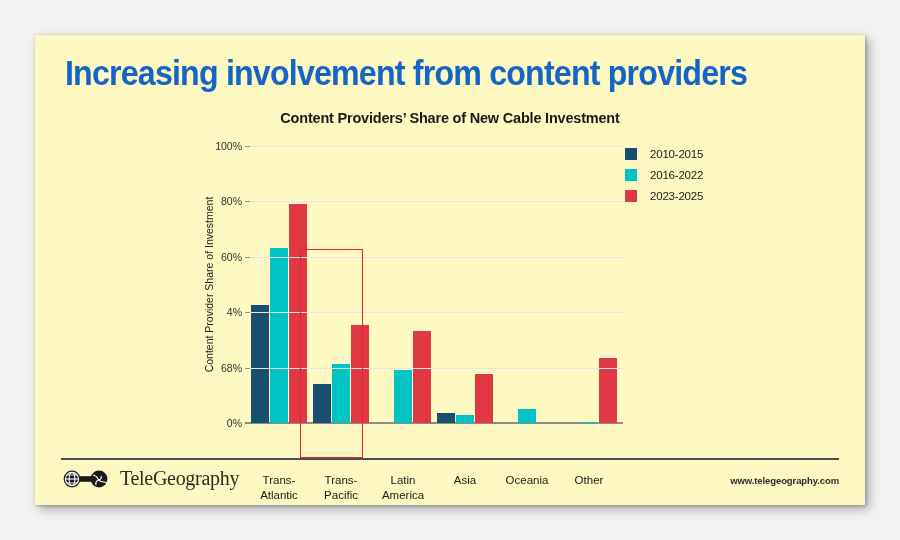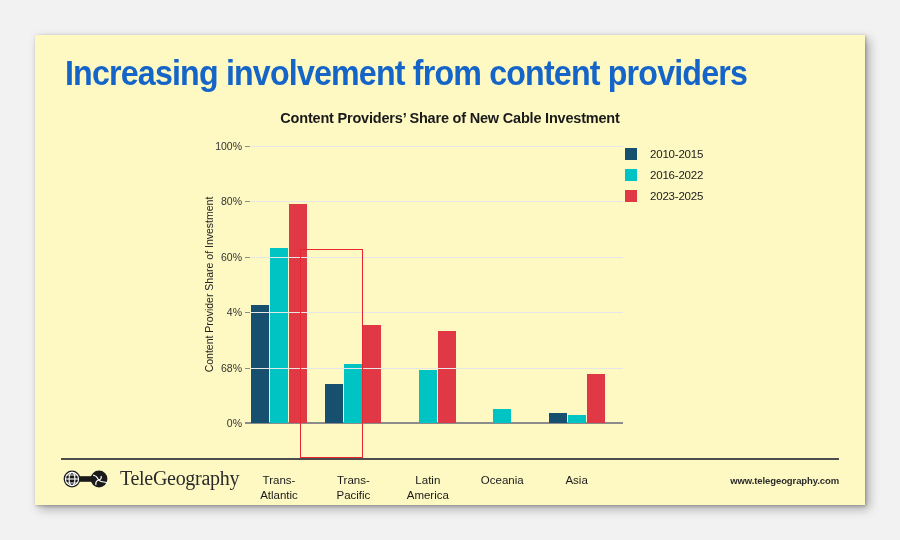--- a/index.html
+++ b/index.html
@@ -225,30 +225,36 @@
 Pacific</div>
             </div>
             <div class="group">
               <div class="bar s0" title="2010-2015 0%" style="height: 0%; background: rgb(23, 80, 110);"></div>
               <div class="bar s1" title="2016-2022 22.8%" style="height: 22.8%; background: rgb(0, 196, 196);"></div>
               <div class="bar s2" title="2023-2025 39.3%" style="height: 39.3%; background: rgb(224, 56, 68);"></div>
               <div class="xcat" style="left: -4px; width: 64px;">Latin
 America</div>
             </div>
             <div class="group">
+              <div class="bar s0" title="2010-2015 4.2%" style="height: 4.2%; background: rgb(23, 80, 110);"></div>
+              <div class="bar s1" title="2016-2022 3.4%" style="height: 3.4%; background: rgb(0, 196, 196);"></div>
+              <div class="bar s2" title="2023-2025 21%" style="height: 21%; background: rgb(224, 56, 68);"></div>
+              <div class="xcat" style="left: -4px; width: 64px;">Asia</div>
+            </div>
+            <div class="group">
               <div class="bar s0" title="2010-2015 0%" style="height: 0%; background: rgb(23, 80, 110);"></div>
               <div class="bar s1" title="2016-2022 6.1%" style="height: 6.1%; background: rgb(0, 196, 196);"></div>
               <div class="bar s2" title="2023-2025 0%" style="height: 0%; background: rgb(224, 56, 68);"></div>
               <div class="xcat" style="left: -4px; width: 64px;">Oceania</div>
             </div>
             <div class="group">
-              <div class="bar s0" title="2010-2015 4.2%" style="height: 4.2%; background: rgb(23, 80, 110);"></div>
-              <div class="bar s1" title="2016-2022 3.4%" style="height: 3.4%; background: rgb(0, 196, 196);"></div>
-              <div class="bar s2" title="2023-2025 21%" style="height: 21%; background: rgb(224, 56, 68);"></div>
-              <div class="xcat" style="left: -4px; width: 64px;">Asia</div>
+              <div class="bar s0" title="2010-2015 0%" style="height: 0%; background: rgb(23, 80, 110);"></div>
+              <div class="bar s1" title="2016-2022 0.6%" style="height: 0.6%; background: rgb(0, 196, 196);"></div>
+              <div class="bar s2" title="2023-2025 27.8%" style="height: 27.8%; background: rgb(224, 56, 68);"></div>
+              <div class="xcat" style="left: -4px; width: 64px;">Other</div>
             </div>
           </div>
       <div class="ytick-mark" style="top: 100%;"></div>
           <div class="ytick-label" style="top: 100%;">0%</div>
           <div class="gridline" style="top: 80%;"></div>
           <div class="ytick-mark" style="top: 80%;"></div>
           <div class="ytick-label" style="top: 80%;">68%</div>
           <div class="gridline" style="top: 60%;"></div>
           <div class="ytick-mark" style="top: 60%;"></div>
           <div class="ytick-label" style="top: 60%;">4%</div>

